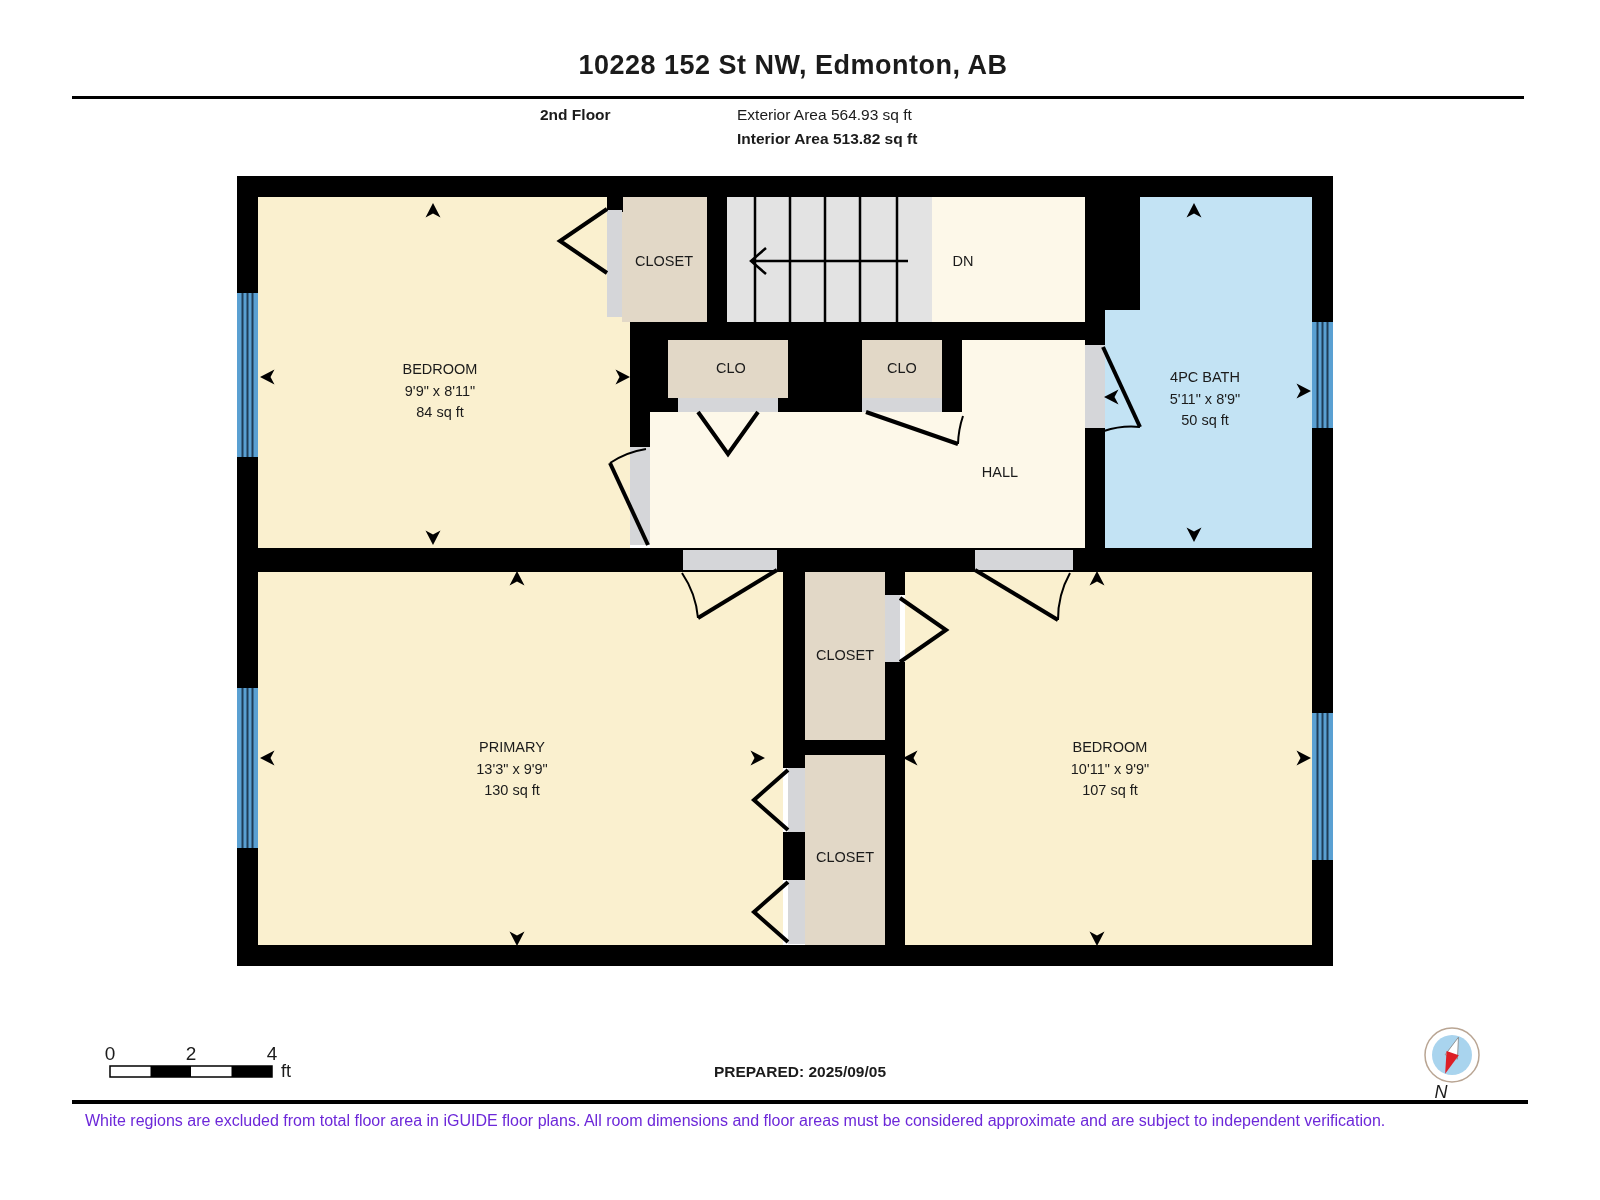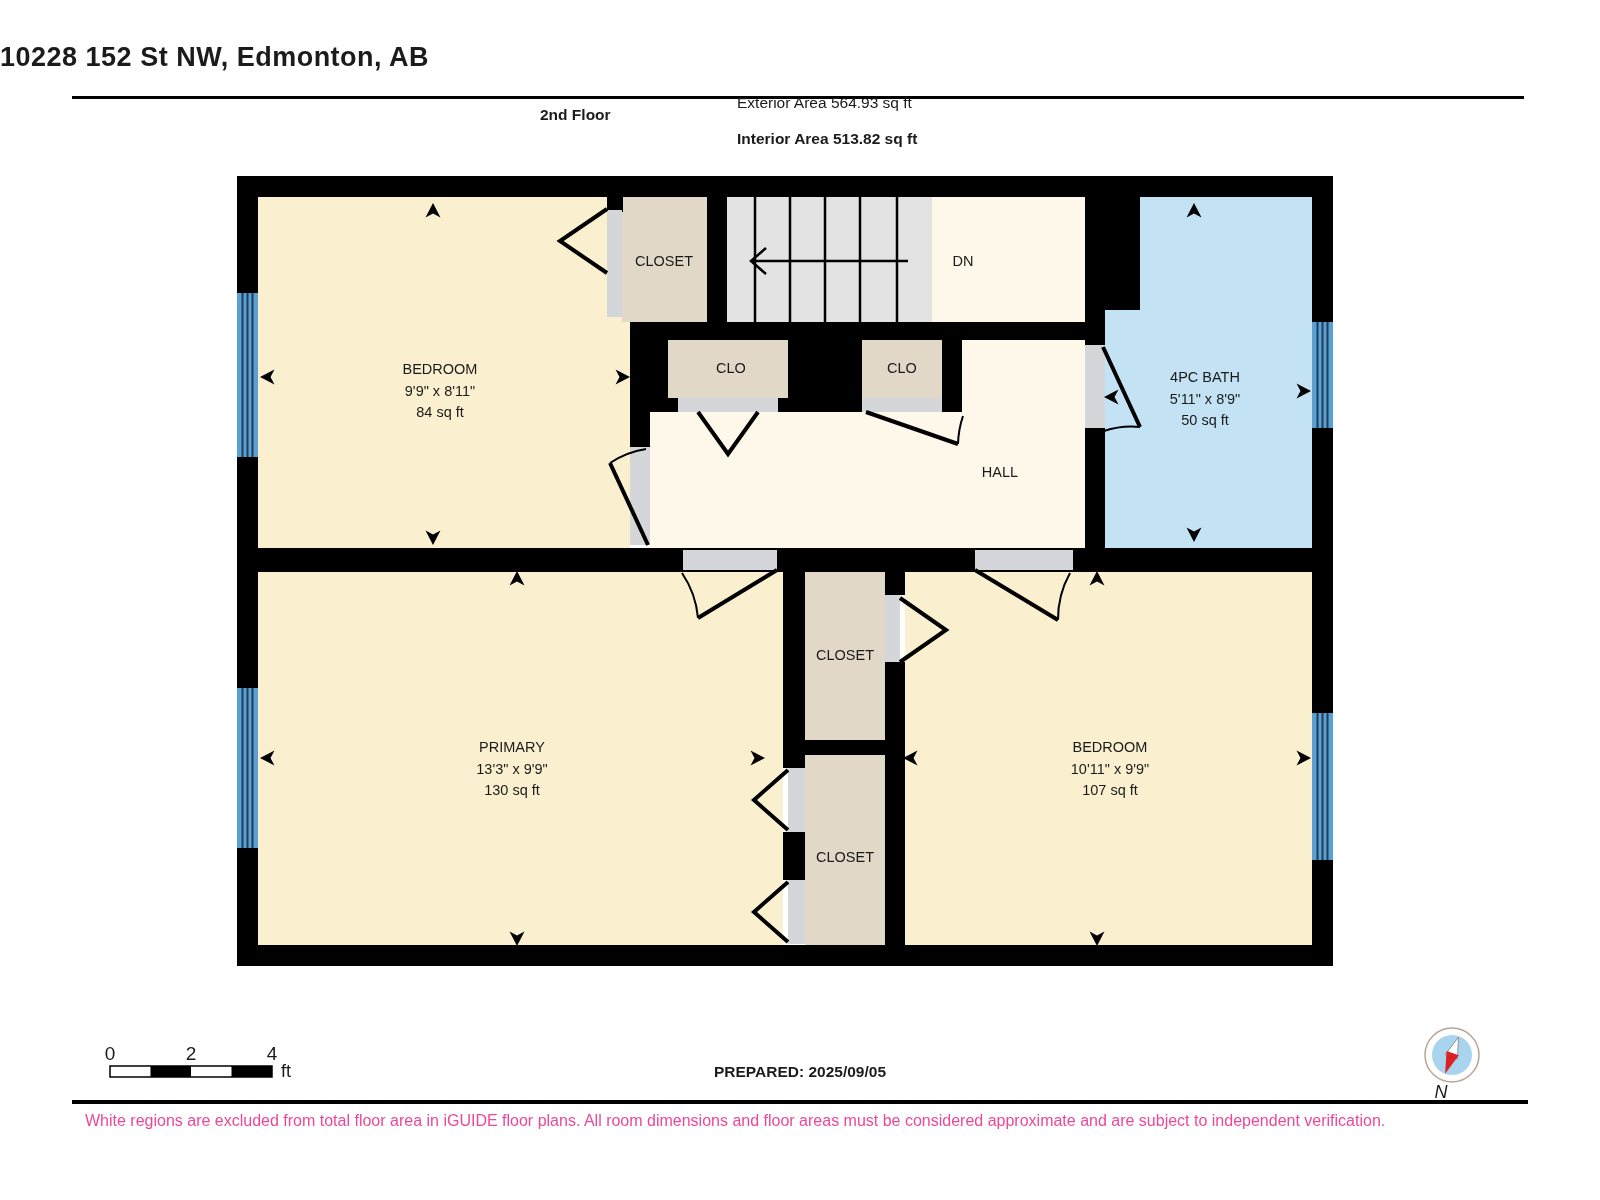--- a/index.html
+++ b/index.html
@@ -1,26 +1,26 @@
 <!DOCTYPE html>
 <html><head>
 <meta charset="utf-8">
 <style>
   html,body{margin:0;padding:0;background:#ffffff;}
   .page{position:relative;width:1600px;height:1200px;background:#ffffff;overflow:hidden;
         font-family:"Liberation Sans",sans-serif;color:#1b1b1b;}
   .abs{position:absolute;}
-  .title{top:42px;left:0;width:1570px;font-size:27px;font-weight:bold;letter-spacing:0.5px;}
+  .title{top:50px;left:0;width:1570px;text-align:center;font-size:27px;font-weight:bold;letter-spacing:0.5px;padding-left:8px;}
   .rule{background:#000;height:4px;}
   .rule-top{top:96px;left:72px;width:1452px;height:3px;}
   .rule-bottom{top:1100px;left:72px;width:1456px;height:4px;}
   .floor-label{top:106px;left:540px;width:183px;text-align:left;font-size:15.5px;font-weight:bold;}
-  .area-line1{top:94px;left:737px;font-size:15.5px;}
+  .area-line1{top:106px;left:737px;font-size:15.5px;}
   .area-line2{top:130px;left:737px;font-size:15.5px;font-weight:bold;}
-  .disclaimer{top:1112px;left:85px;width:1420px;font-size:16px;color:#ec4899;}
+  .disclaimer{top:1112px;left:85px;width:1420px;font-size:16px;color:#6d28d9;}
   svg text{font-family:"Liberation Sans",sans-serif;fill:#1b1b1b;}
   .rm{font-size:14.5px;text-anchor:middle;}
   .tick{font-size:19px;text-anchor:middle;}
   .unit{font-size:18px;}
   .prepared{font-size:15.5px;font-weight:600;text-anchor:middle;}
   .north{font-size:18px;font-style:italic;text-anchor:middle;}
 </style>
 </head>
 <body>
 

